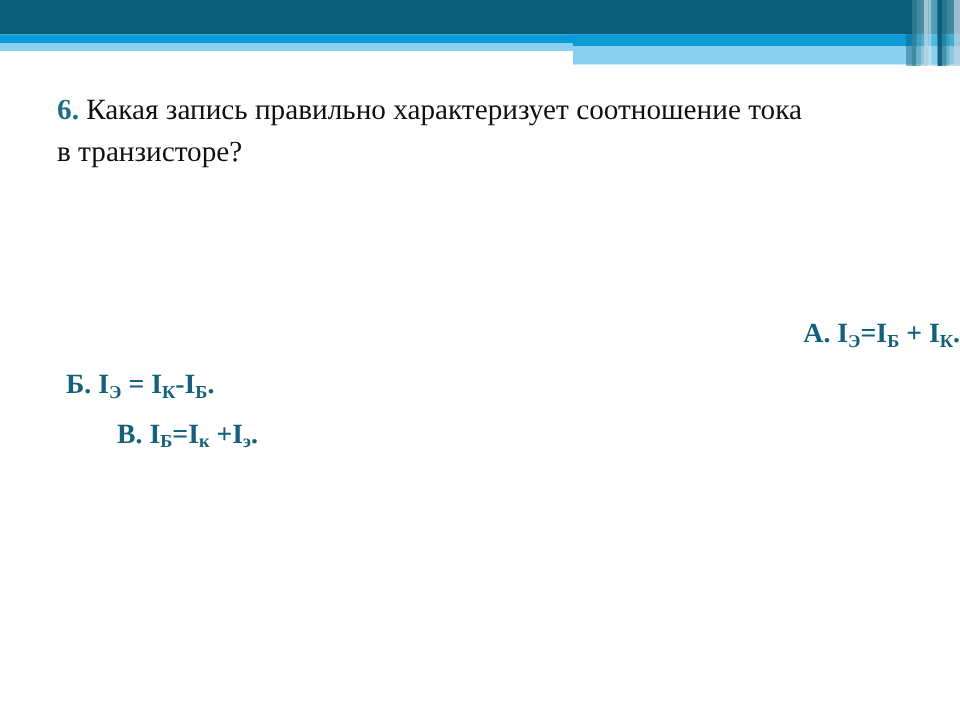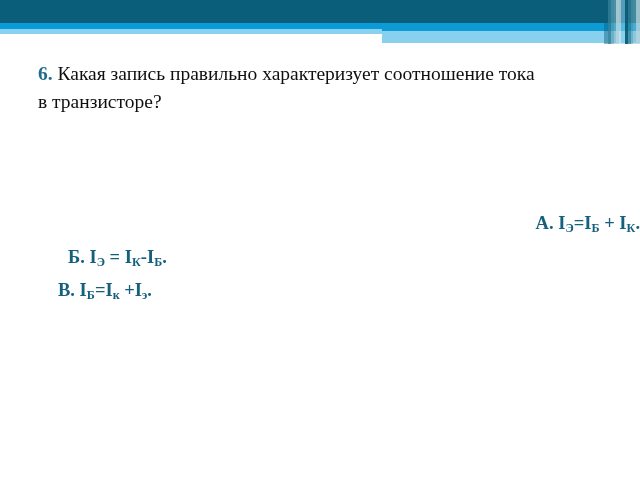--- a/index.html
+++ b/index.html
@@ -125,22 +125,22 @@
   }
   .answer {
     font-weight: bold;
     font-size: 18.5px;
     line-height: 1.0;
     color: #15607D;
     white-space: pre;
     margin-bottom: 15px;
   }
   .answer.opt-a { padding-left: 44px; text-align: right; }
-  .answer.opt-b { padding-left: 68px; }
-  .answer.opt-v { padding-left: 58px; }
+  .answer.opt-b { padding-left: 44px; }
+  .answer.opt-v { padding-left: 78px; }
 
   .answer sub {
     font-size: 0.66em;
     vertical-align: baseline;
     position: relative;
     top: 0.26em;
     font-weight: bold;
   }
   .ital-i {
     font-style: normal;

